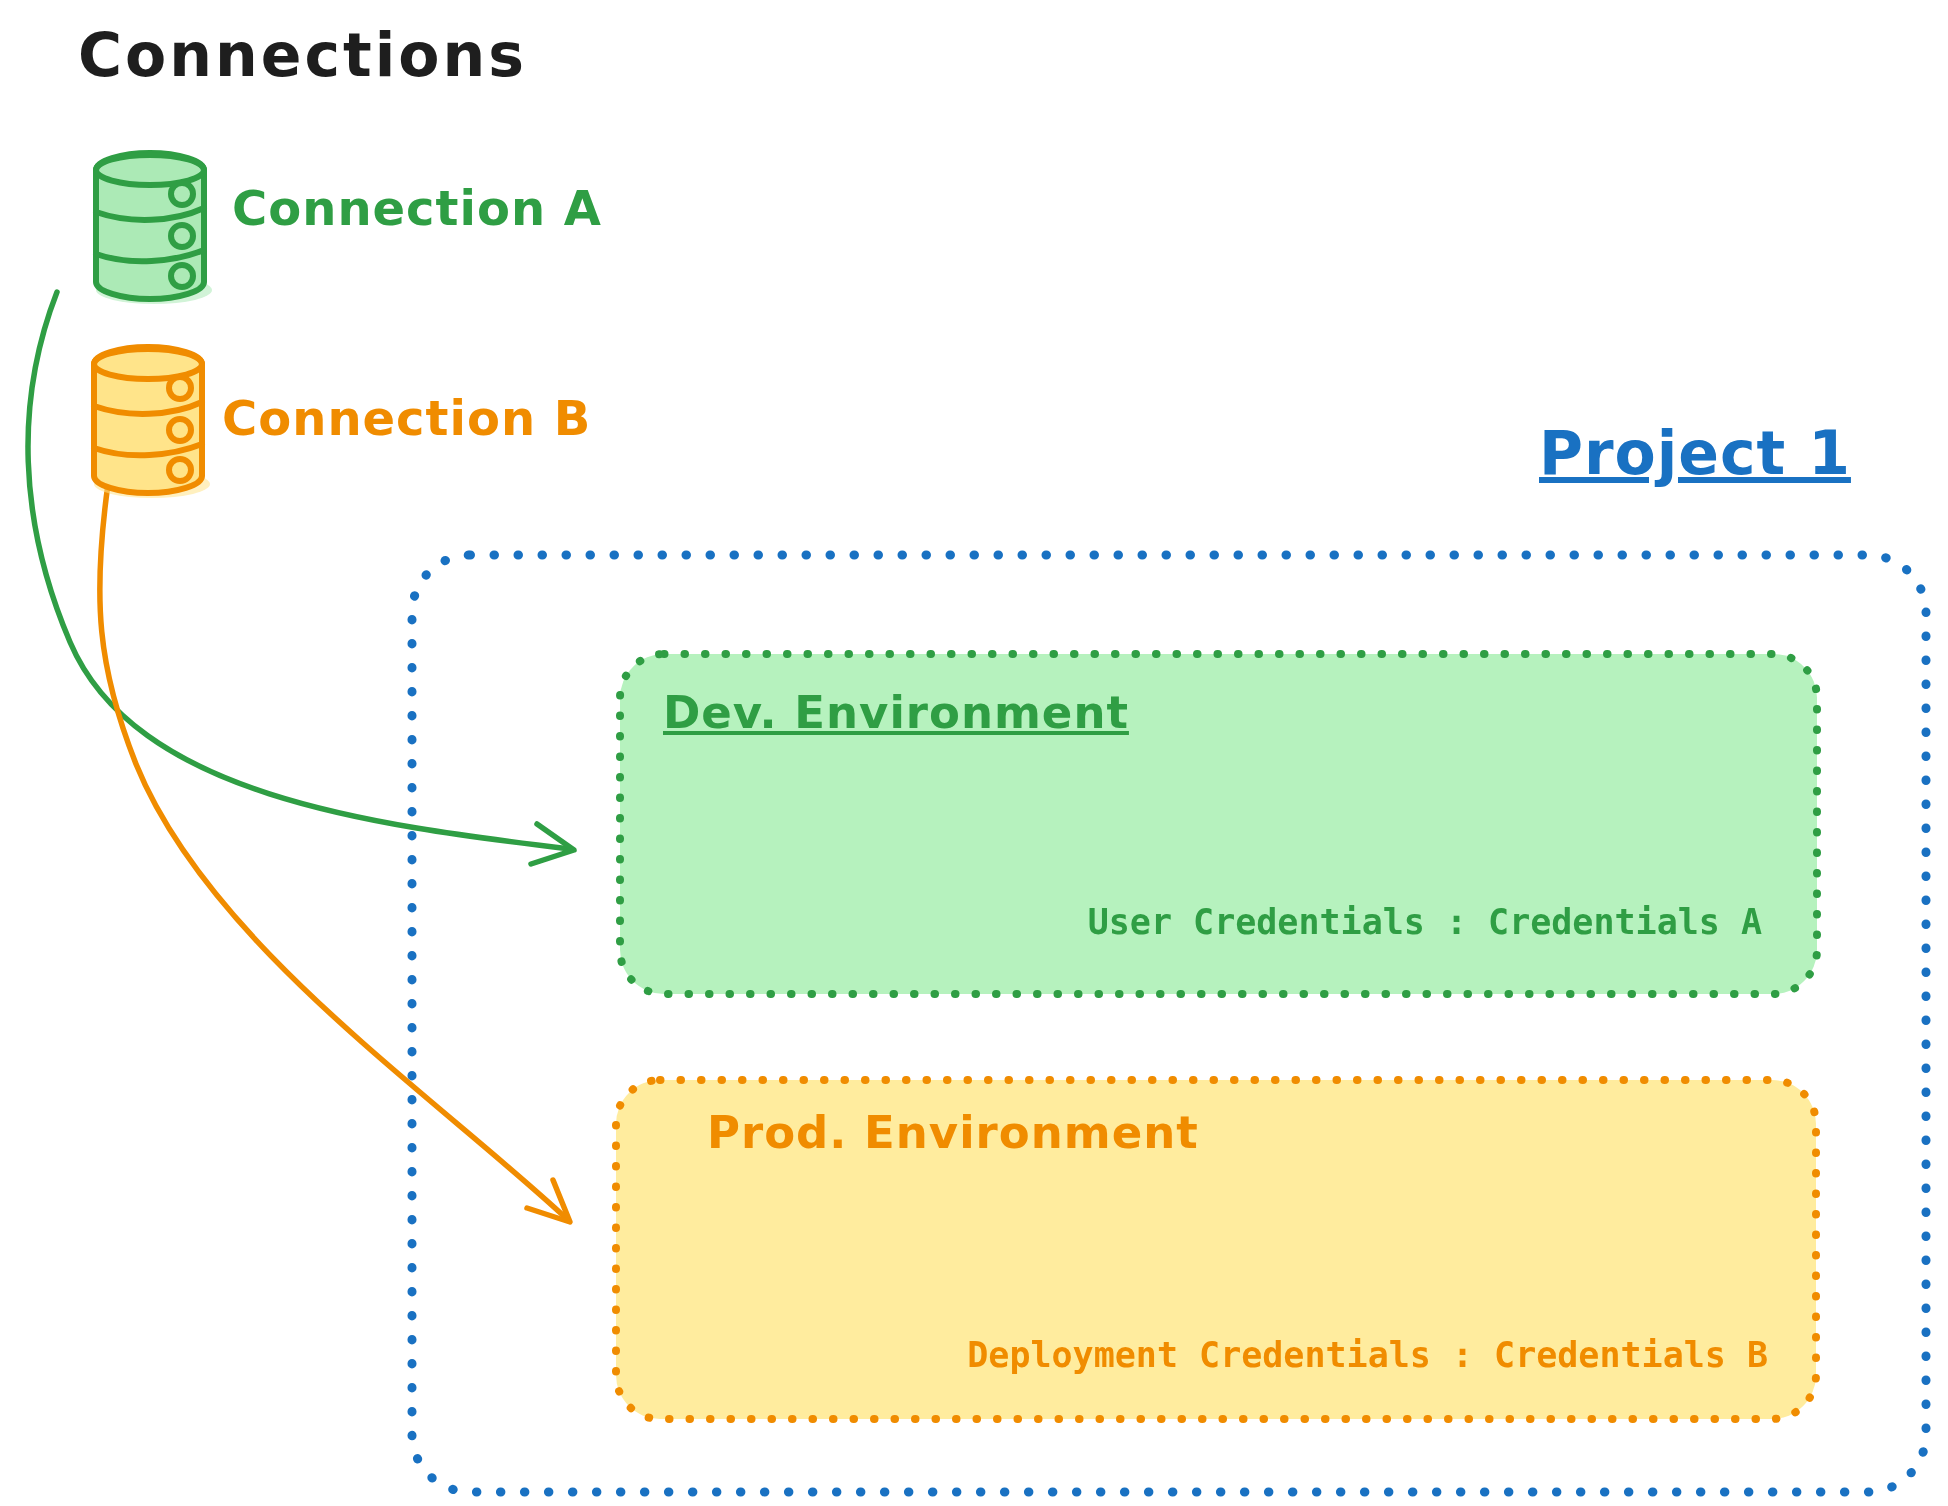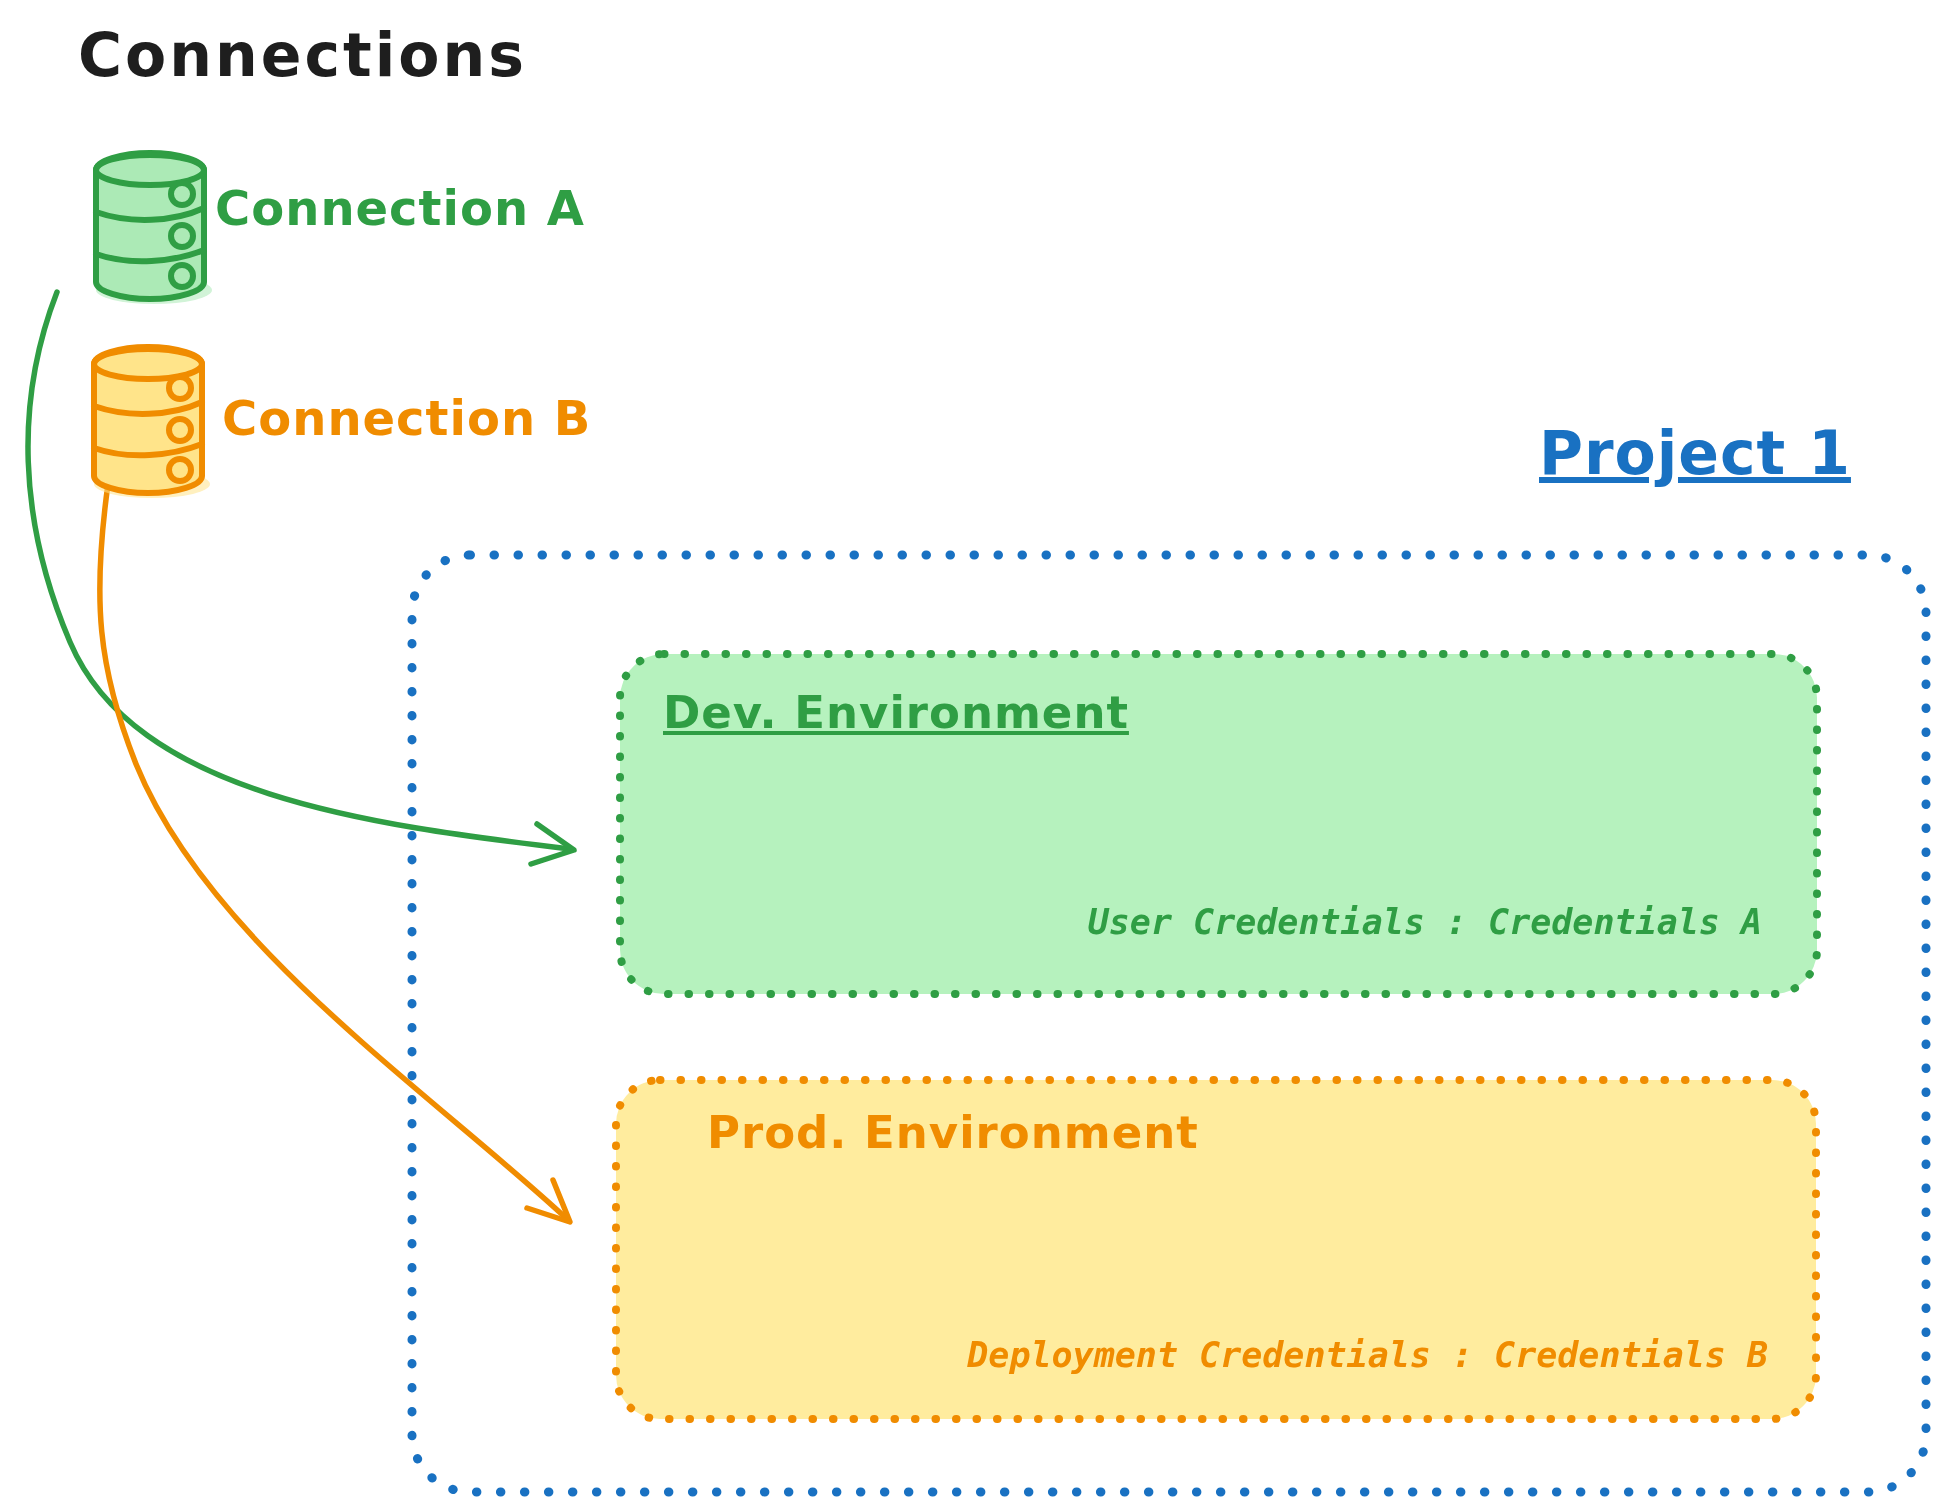--- a/index.html
+++ b/index.html
@@ -8,23 +8,23 @@
     --blue:#1971c2; --ink:#1e1e1e; --bg:#ffffff;
   }
   html,body{margin:0;padding:0;background:var(--bg);}
   .canvas{
     position:relative;width:1948px;height:1506px;background:var(--bg);
     overflow:hidden;font-family:"DejaVu Sans",sans-serif;
   }
   .layer{position:absolute;left:0;top:0;width:1948px;height:1506px;}
   .txt{position:absolute;white-space:nowrap;line-height:1.1;}
   .hand{font-family:"DejaVu Sans",sans-serif;font-weight:700;letter-spacing:1px;}
-  .mono{font-family:"DejaVu Sans Mono",monospace;font-weight:700;font-style:italic;}
+  .mono{font-family:"DejaVu Sans Mono",monospace;font-weight:700;}
   .title{left:78px;top:22px;font-size:60px;color:var(--ink);letter-spacing:3px;}
-  .conn-a-label{left:215px;top:182px;font-size:48px;color:var(--green);}
+  .conn-a-label{left:232px;top:182px;font-size:48px;color:var(--green);}
   .conn-b-label{left:222px;top:392px;font-size:48px;color:var(--orange);}
   .project-label{left:1539px;top:420px;font-size:60px;color:var(--blue);text-decoration:underline;}
   .dev-title{left:663px;top:688px;font-size:45px;color:var(--green);text-decoration:underline;}
   .prod-title{left:675px;top:1108px;font-size:45px;color:var(--orange);margin-left:32px;}
   .dev-cred{right:186px;top:903px;font-size:35px;color:var(--green);}
   .prod-cred{right:180px;top:1336px;font-size:35px;color:var(--orange);}
 
   
   .box-blue{fill:none;stroke:var(--blue);stroke-width:9;
     stroke-dasharray:0.5 23.5;stroke-linecap:round;stroke-linejoin:round;}

